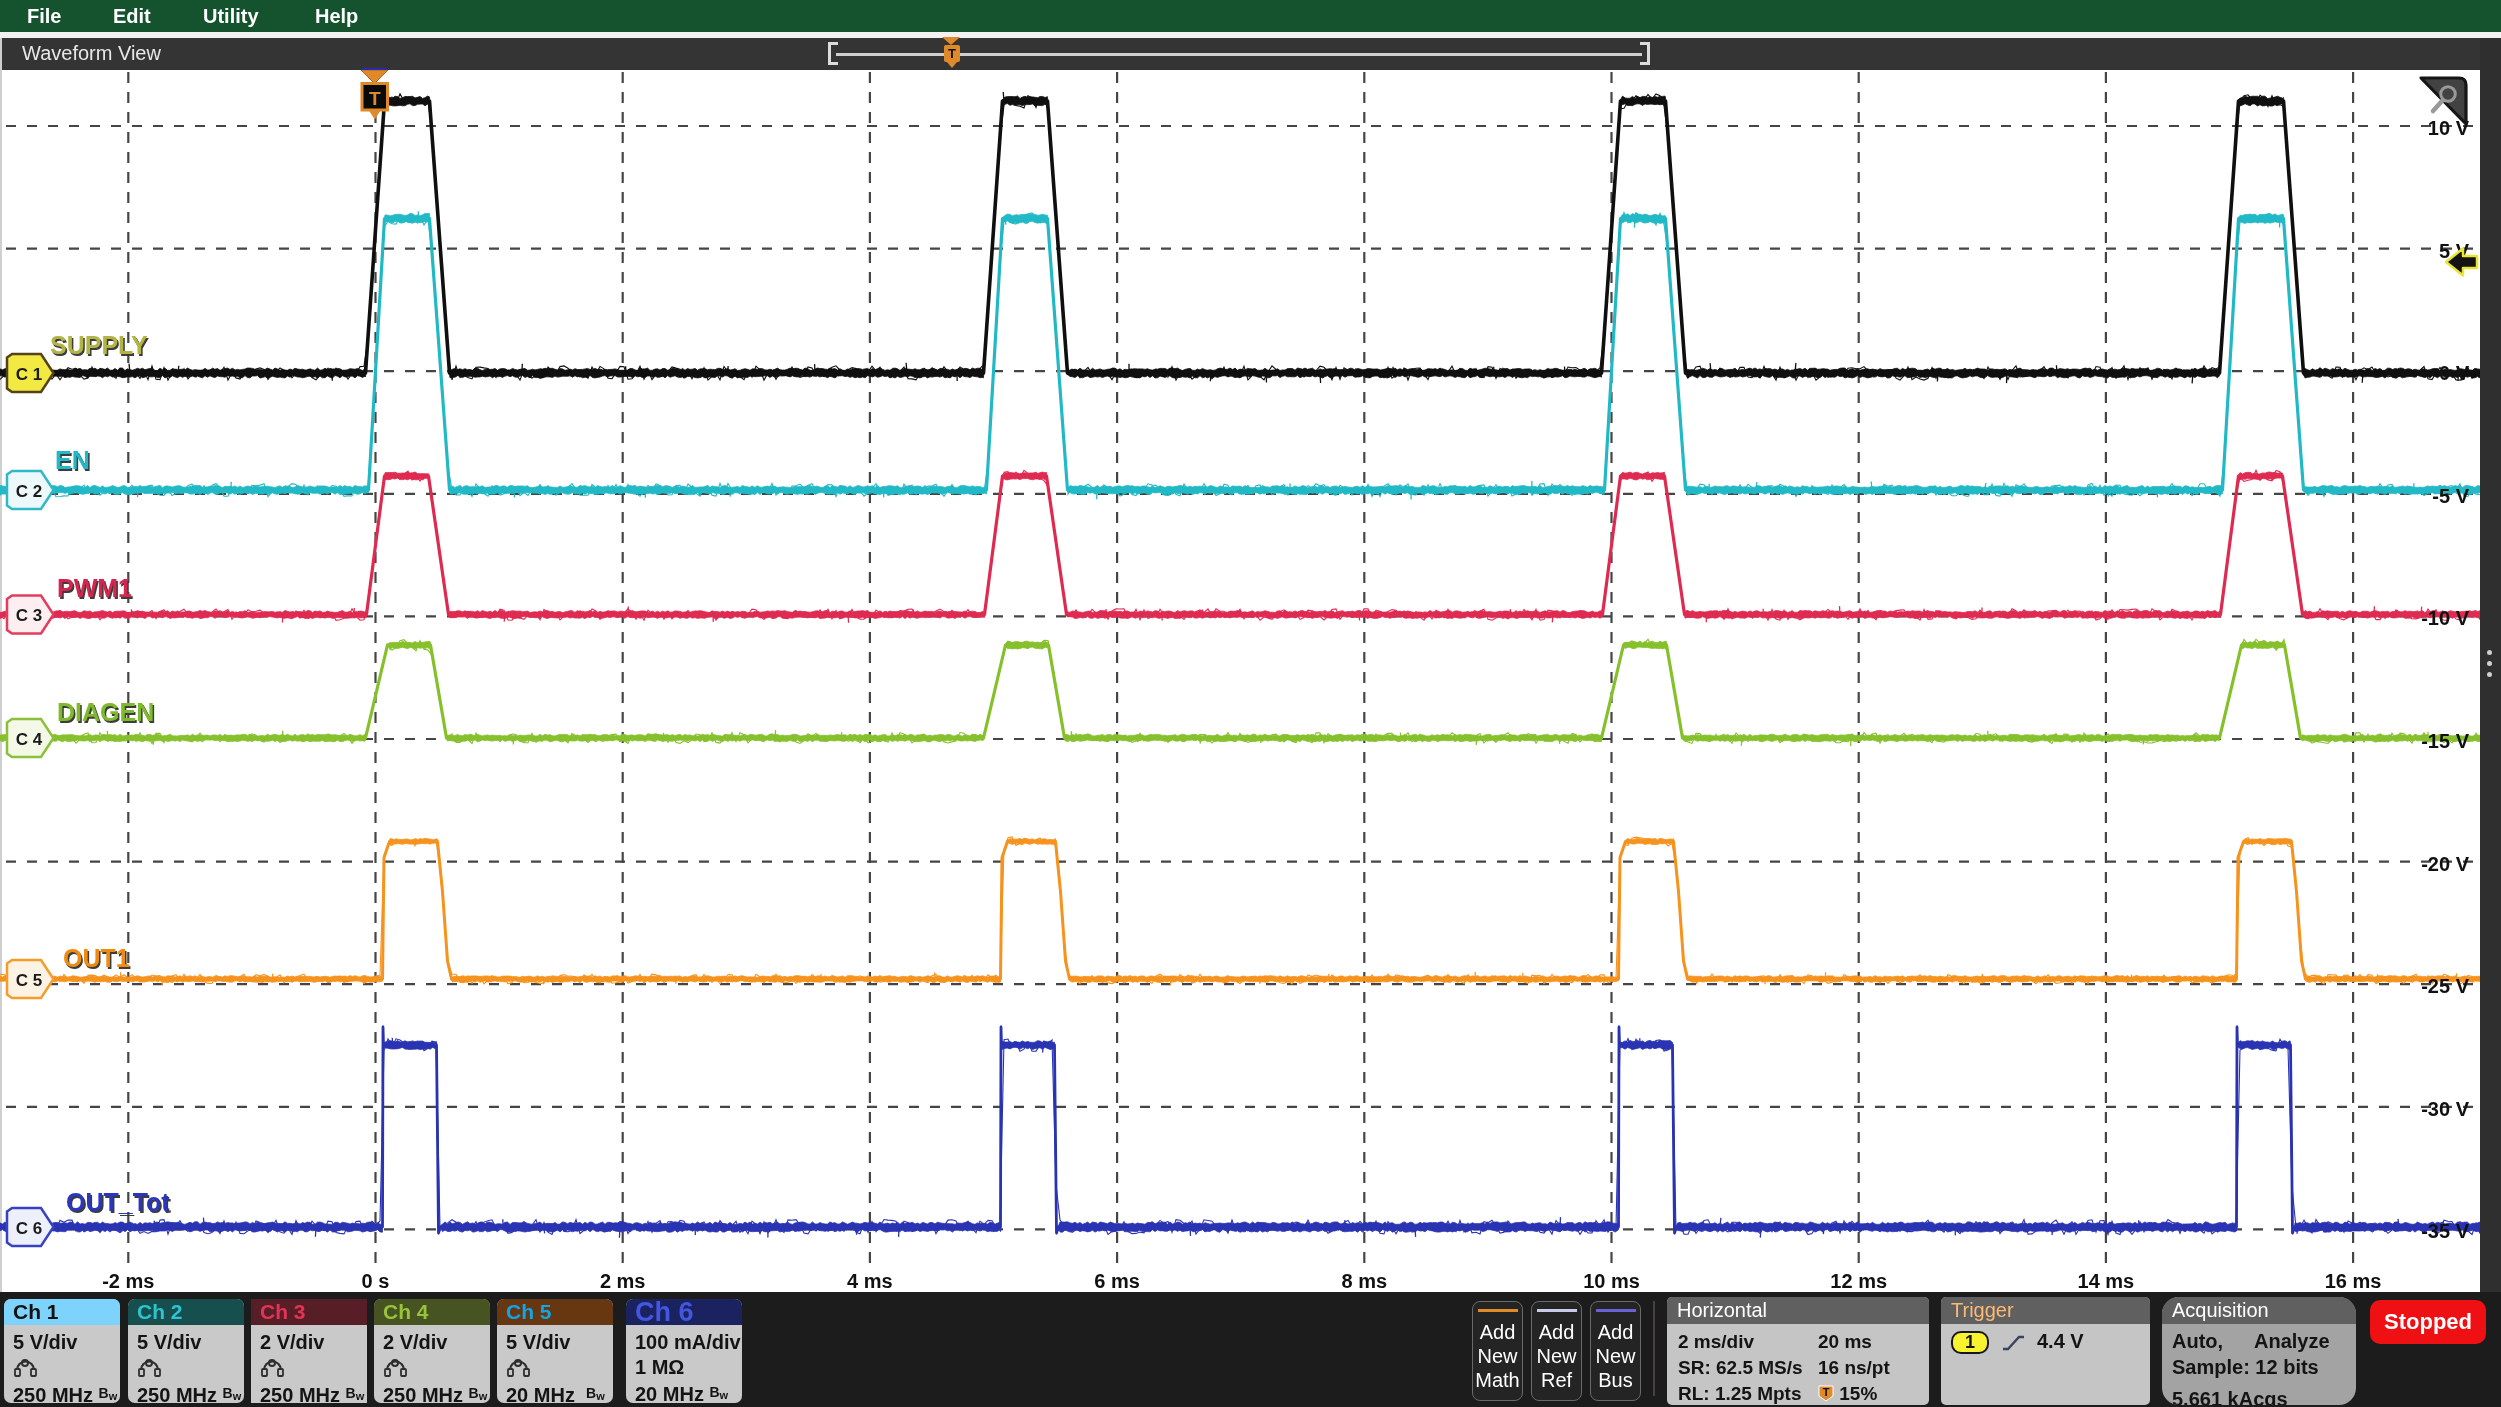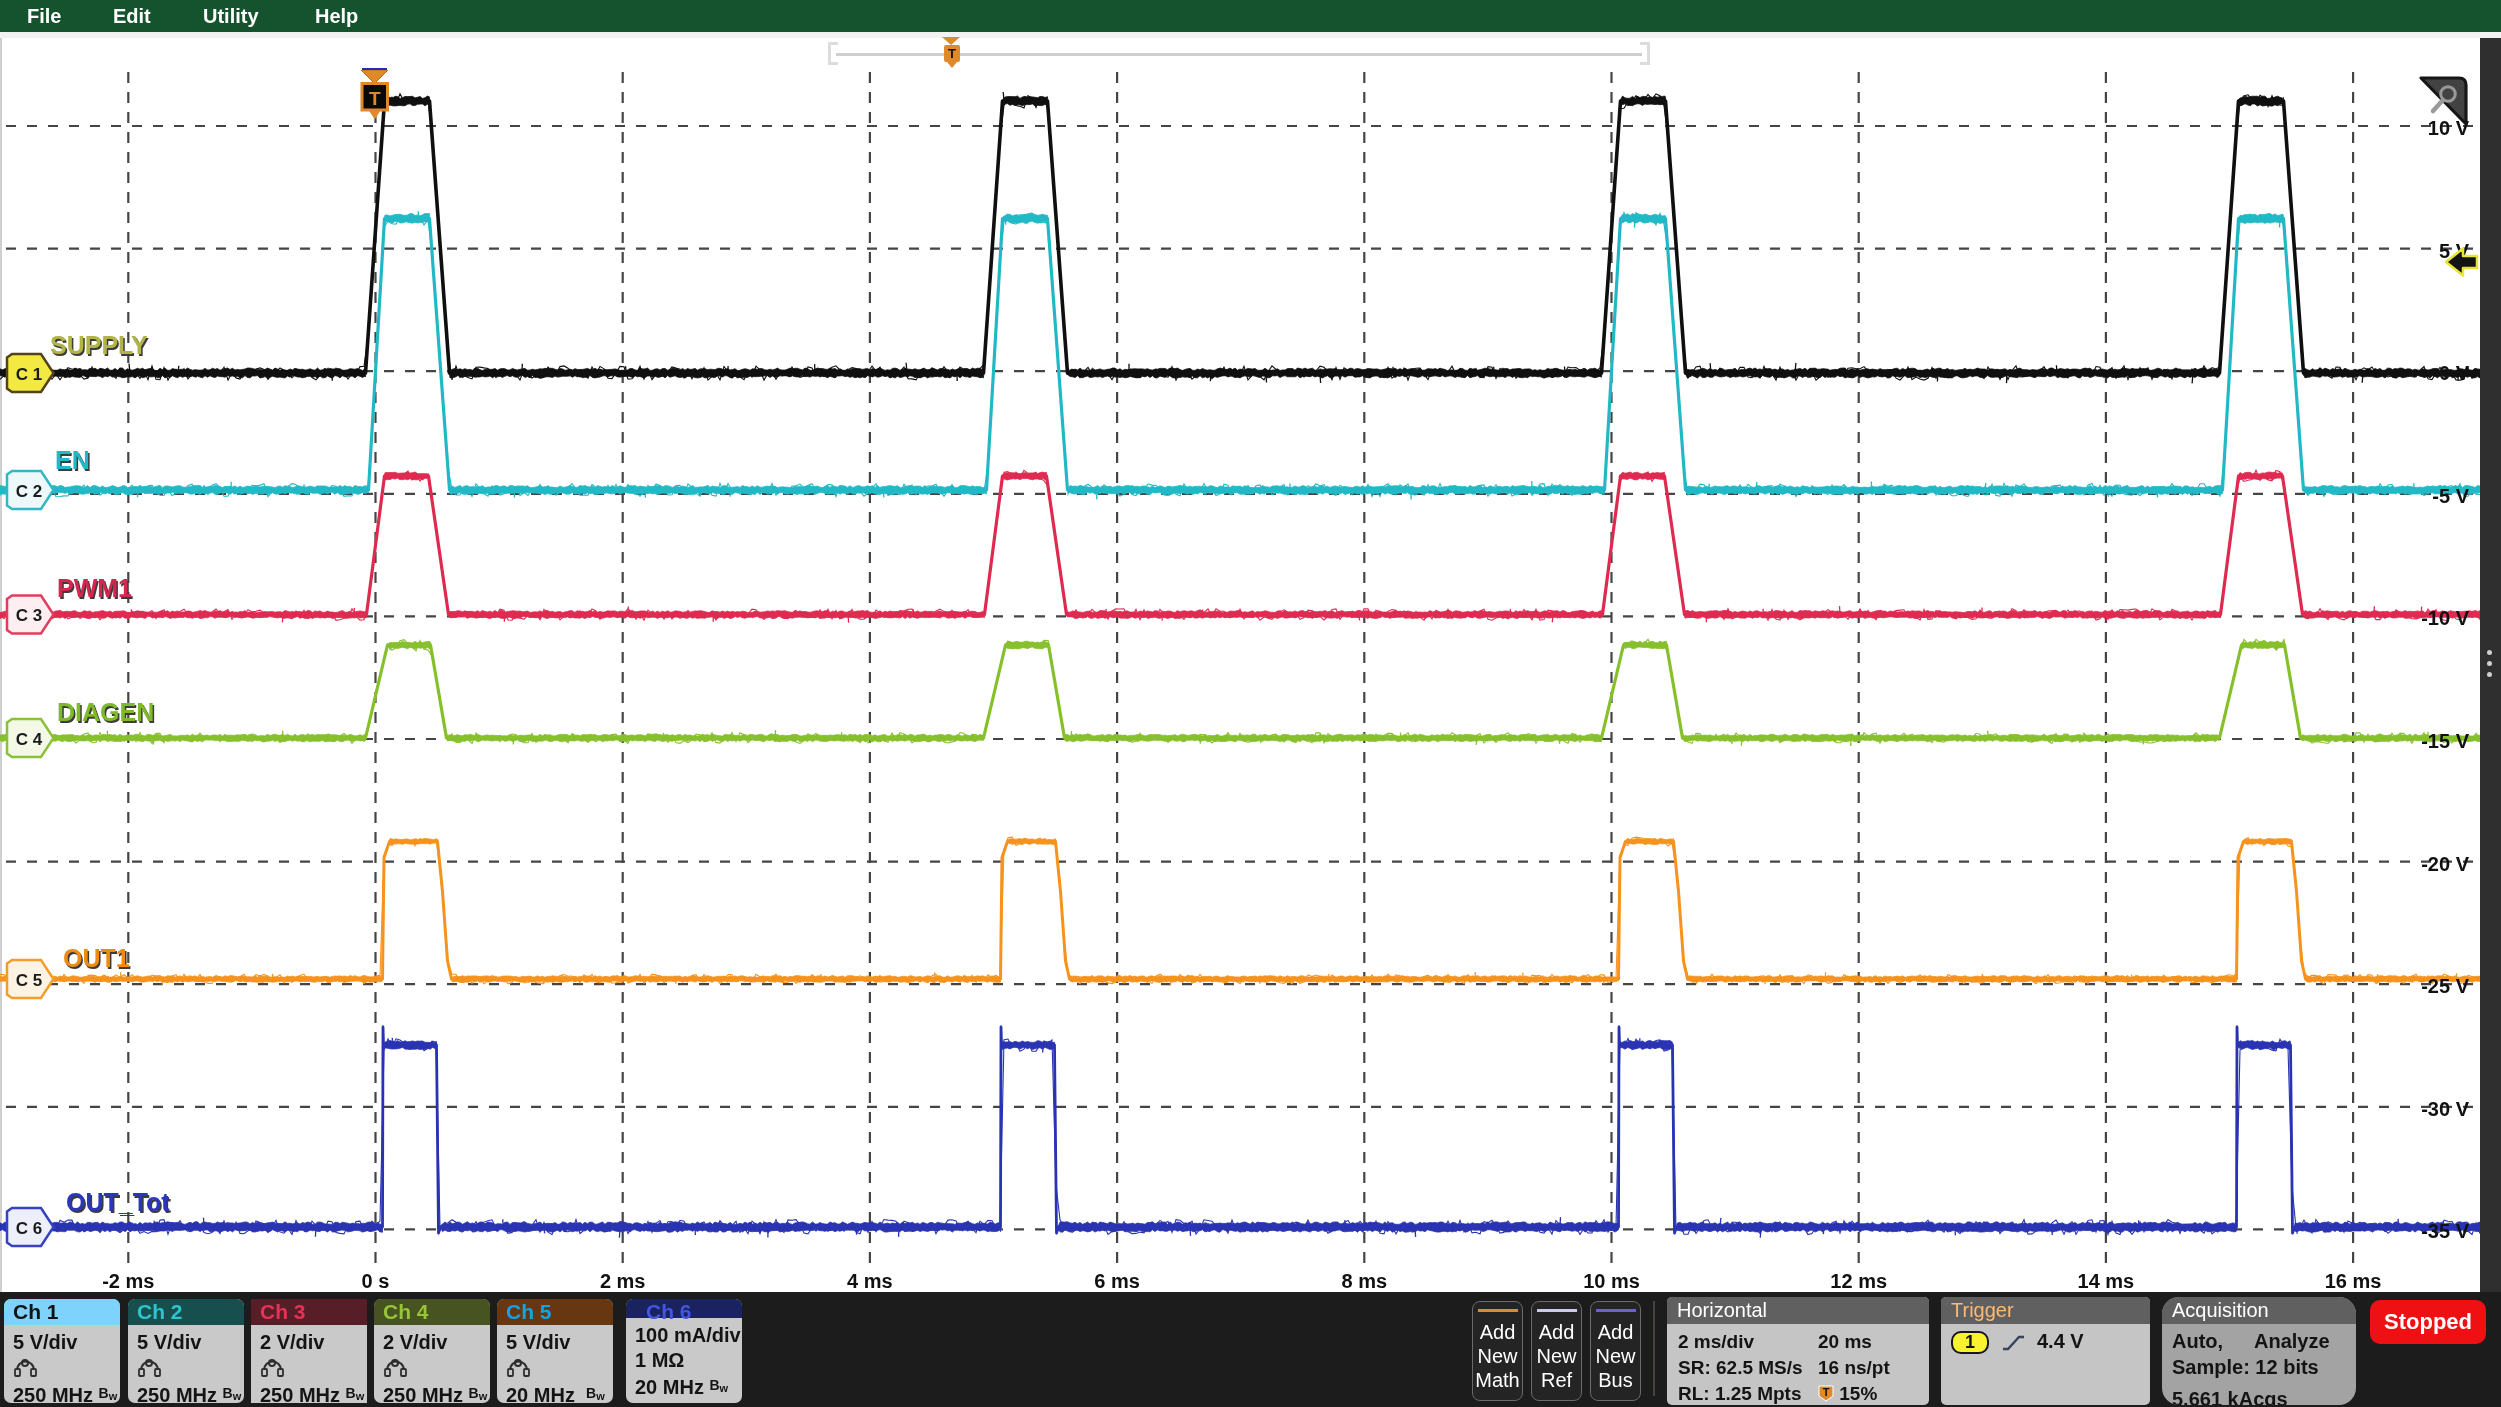--- a/index.html
+++ b/index.html
@@ -5,20 +5,23 @@
 </style></head>
 <body>
 <div style="position:relative;width:2501px;height:1407px;overflow:hidden;background:#fff">
 <div style="position:absolute;left:0;top:0;width:2501px;height:32px;background:#14532d;color:#fff;font-size:20px;font-weight:bold">
 <span style="position:absolute;left:27px;top:5px">File</span>
 <span style="position:absolute;left:113px;top:5px">Edit</span>
 <span style="position:absolute;left:203px;top:5px">Utility</span>
 <span style="position:absolute;left:315px;top:5px">Help</span>
 </div>
 <div style="position:absolute;left:0;top:32px;width:2501px;height:6px;background:#f2f2f2"></div>
+<div style="position:absolute;left:0;top:38px;width:2480px;height:32px;background:#343434">
+<span style="position:absolute;left:22px;top:4px;color:#e8e8e8;font-size:20px">Waveform View</span>
+</div>
 
 <div style="position:absolute;left:828px;top:42px;width:10px;height:23px;border-left:3px solid #dcdcdc;border-top:3px solid #dcdcdc;border-bottom:3px solid #dcdcdc;box-sizing:border-box"></div>
 <div style="position:absolute;left:1640px;top:42px;width:10px;height:23px;border-right:3px solid #dcdcdc;border-top:3px solid #dcdcdc;border-bottom:3px solid #dcdcdc;box-sizing:border-box"></div>
 <div style="position:absolute;left:836px;top:53px;width:806px;height:2.5px;background:#cfcfcf"></div>
 <div style="position:absolute;left:942px;top:37px;width:0;height:0;border-left:9px solid transparent;border-right:9px solid transparent;border-top:8px solid #e0892a"></div>
 <div style="position:absolute;left:944px;top:45px;width:16px;height:17px;background:#e0892a;border-radius:2px;color:#111;font-size:13px;font-weight:bold;text-align:center;line-height:17px">T</div>
 <div style="position:absolute;left:947px;top:62px;width:0;height:0;border-left:5px solid transparent;border-right:5px solid transparent;border-top:6px solid #e0892a"></div>
 
 <div style="position:absolute;left:362px;top:67.5px;width:25px;height:2.5px;background:#2a2ab0"></div>
 <div style="position:absolute;left:2480px;top:38px;width:21px;height:1254px;background:#2f2f2f"></div>
@@ -182,21 +185,21 @@
     <div style="height:24px;margin:1px 0 0 1px"><svg width="24" height="22" viewBox="0 0 24 22">
               <path d="M3,14 A8.5,8.5 0 0 1 20,14" fill="none" stroke="#2e2e2e" stroke-width="2.2"></path>
               <circle cx="11" cy="7" r="3" fill="none" stroke="#2e2e2e" stroke-width="2"></circle>
               <rect x="1" y="13" width="5" height="7" rx="1" fill="none" stroke="#2e2e2e" stroke-width="1.8"></rect>
               <rect x="17" y="13" width="5" height="7" rx="1" fill="none" stroke="#2e2e2e" stroke-width="1.8"></rect>
             </svg></div>
     <div style="height:25px;line-height:26px">20 MHz &nbsp;<span style="font-size:14px;vertical-align:4px;font-weight:bold">B</span><span style="font-size:11px;vertical-align:2px;font-weight:bold">w</span></div>
   </div>
 </div>
 <div style="position:absolute;left:626px;top:7px;width:116px;height:104px;background:#c9c9c9;border-radius:7px;overflow:hidden">
-  <div style="height:19px;background:#1b2260;color:#4256e0;font-size:21px;font-weight:bold;line-height:26px;padding-left:20px">Ch 6</div>
+  <div style="height:26px;background:#1b2260;color:#4256e0;font-size:27px;font-weight:bold;line-height:26px;padding-left:9px">Ch 6</div>
   <div style="padding:5px 0 0 9px;font-size:20px;font-weight:bold;color:#141414">
     <div style="height:25px;line-height:24px">100 mA/div</div>
     <div style="height:24px;line-height:24px">1 MΩ</div>
     <div style="height:25px;line-height:26px">20 MHz <span style="font-size:14px;vertical-align:4px;font-weight:bold">B</span><span style="font-size:11px;vertical-align:2px;font-weight:bold">w</span></div>
   </div>
 </div>
 <div style="position:absolute;left:1472px;top:9px;width:51px;height:100px;background:#242424;border:1px solid #6a6a6a;border-radius:8px;box-sizing:border-box;text-align:center">
   <div style="width:40px;height:3px;background:#e08a28;margin:7px auto 8px"></div>
   <div style="color:#fff;font-size:20px;line-height:24px">Add<br>New<br>Math</div>
 </div>

